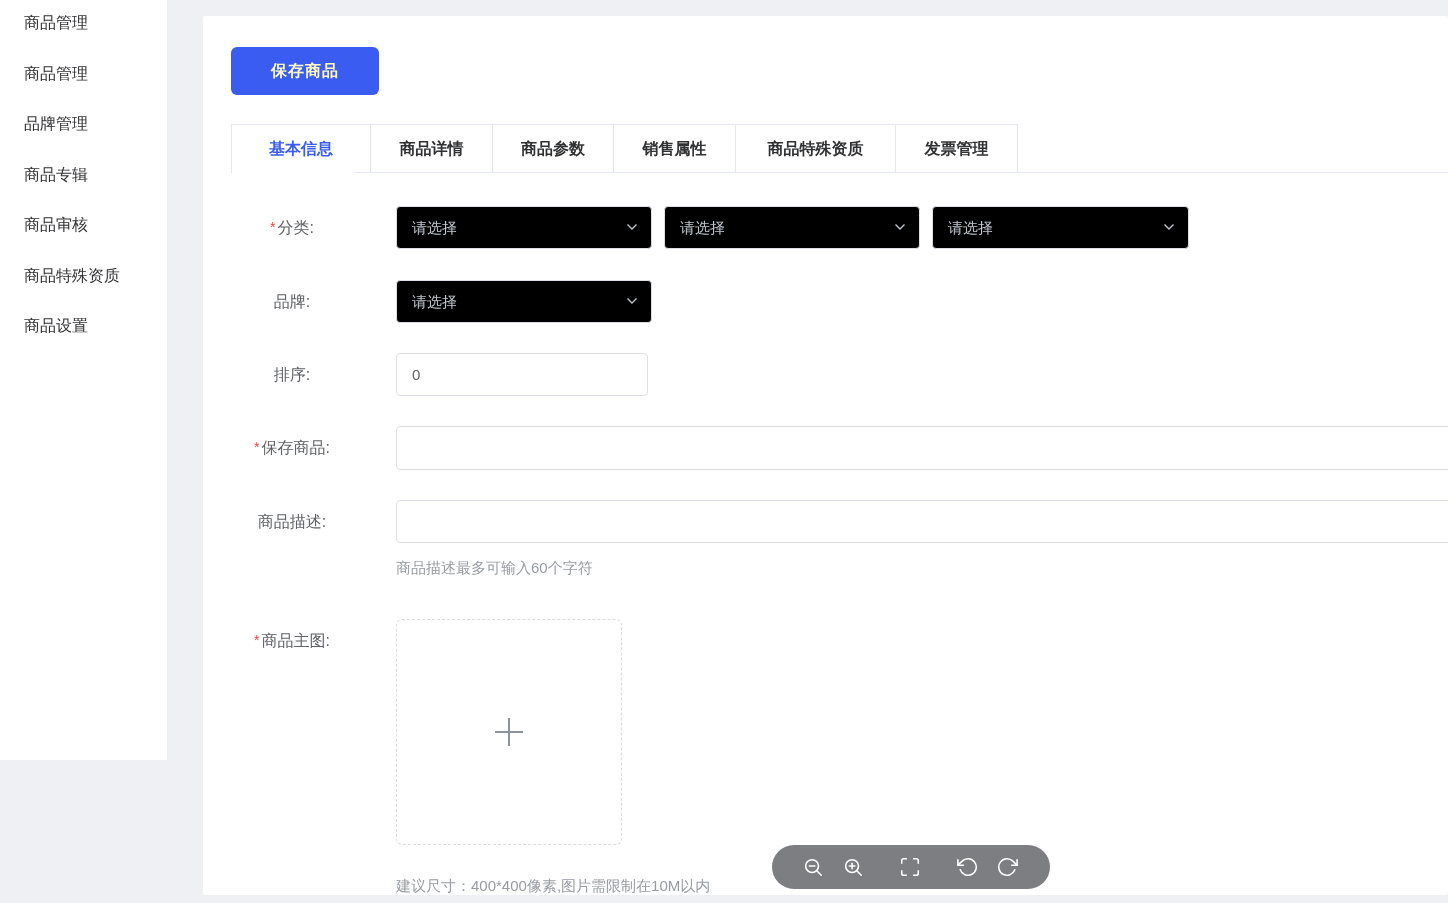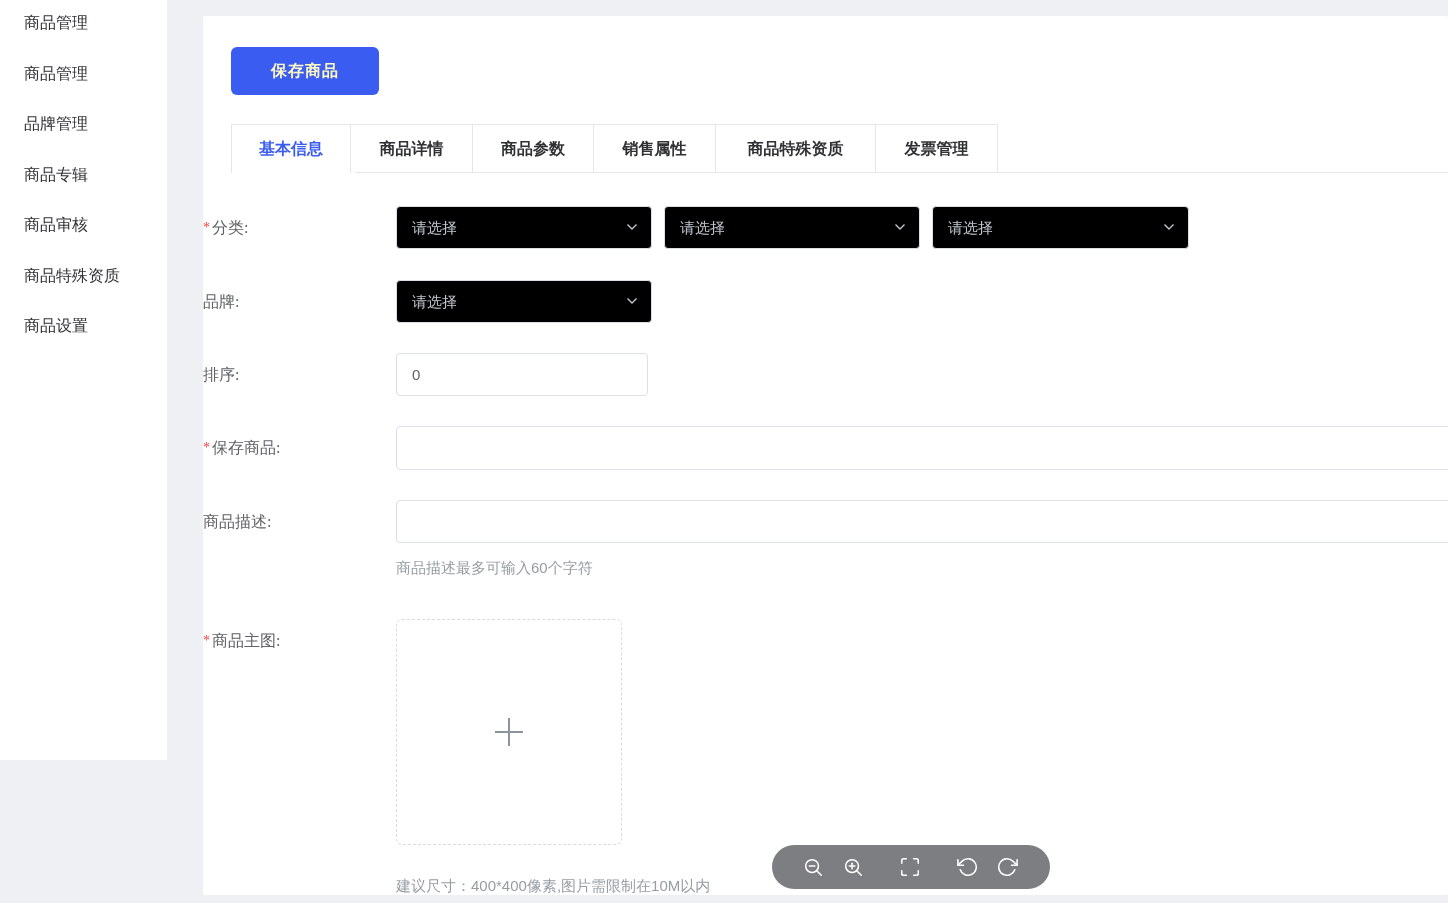--- a/index.html
+++ b/index.html
@@ -27,27 +27,27 @@
 
   
   .tabs{position:absolute;left:28px;top:108px;right:0;height:49px;}
   .tabs-underline{position:absolute;left:124px;right:0;bottom:0;height:1px;background:var(--border-light);}
   .tabs-nav{display:inline-flex;align-items:flex-start;height:49px;}
   .tab{height:48px;line-height:47px;text-align:center;font-size:16px;font-weight:bold;
     color:var(--text-primary);background:#fff;cursor:pointer;border-top:1px solid var(--border-light);
     border-right:1px solid var(--border-light);}
   .tab:first-child{border-left:1px solid var(--border-light);}
   .tab.active{color:var(--primary);height:49px;}
-  .tab:nth-child(1){width:120px}.tab:nth-child(2){width:122px}.tab:nth-child(3){width:121px}
+  .tab:nth-child(1){width:140px}.tab:nth-child(2){width:122px}.tab:nth-child(3){width:121px}
   .tab:nth-child(4){width:122px}.tab:nth-child(5){width:160px}.tab:nth-child(6){width:122px}
 
   
   .row{position:absolute;left:0;right:0;height:43px;}
-  .row-label{position:absolute;left:0;width:178px;height:43px;line-height:43px;text-align:left;
-    font-size:16px;color:var(--text-regular);white-space:nowrap;font-family:Liberation Serif, serif;}
+  .row-label{position:absolute;left:0;width:178px;height:43px;line-height:43px;text-align:center;
+    font-size:16px;color:var(--text-regular);white-space:nowrap;}
   .req{color:var(--danger);font-size:14px;margin-right:2px;vertical-align:1px;}
 
   .select{position:absolute;top:0;height:43px;border:1px solid var(--border);border-radius:4px;
     background:#000000;cursor:pointer;}
   .select .ph{position:absolute;left:15px;top:0;line-height:41px;font-size:15px;color:var(--placeholder);}
   .select .chev{position:absolute;right:13px;top:16px;}
 
   .text-input{position:absolute;top:0;height:43px;border:1px solid var(--border);border-radius:4px;
     background:#fff;font-size:15px;color:var(--text-regular);padding:0 15px;outline:none;font-family:inherit;}
 

